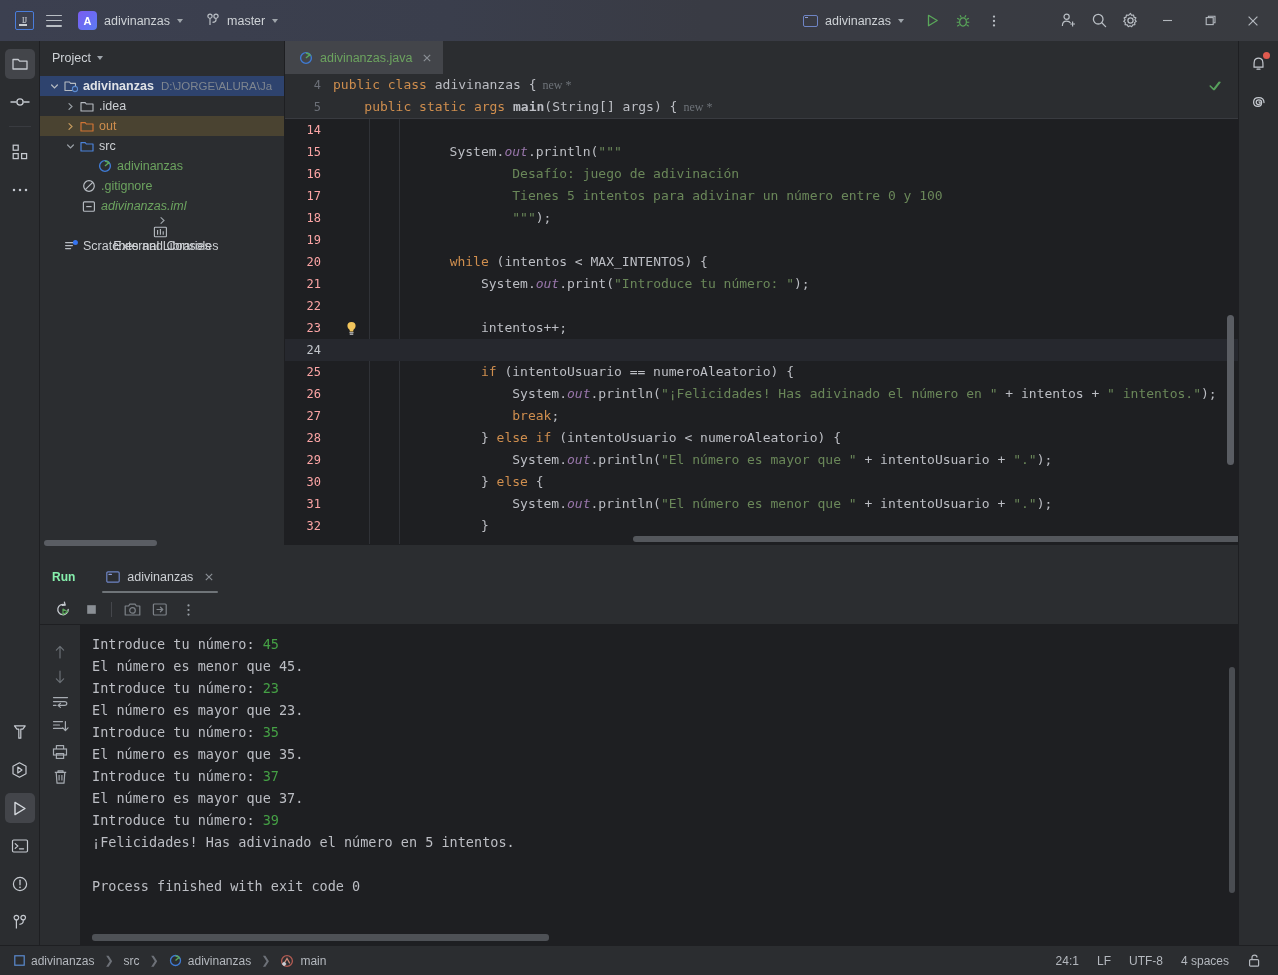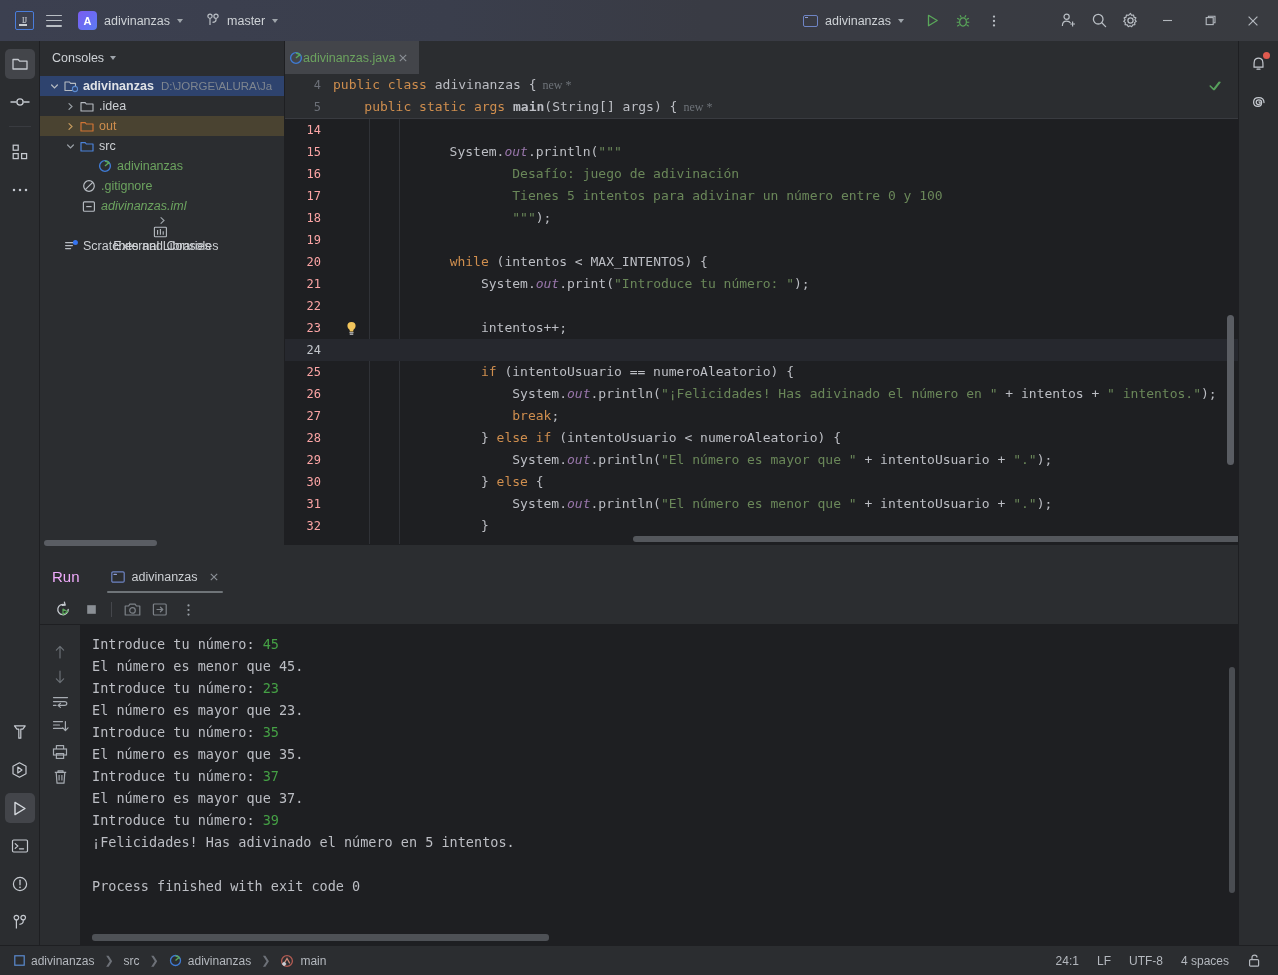--- a/index.html
+++ b/index.html
@@ -117,21 +117,21 @@
   }
   .proj-hscroll i { display: block; height: 6px; width: 113px; margin-left: 4px; background: #5a5d63; border-radius: 3px; }
 
   
   .editorwrap {
     position: absolute; left: 285px; top: 41px; width: 953px; height: 504px;
     background: #1e1f22;
   }
   .tabstrip { height: 33px; background: #2b2d30; display: flex; align-items: flex-end; }
   .etab {
-    height: 33px; display: flex; align-items: center; padding: 0 9px 0 4px;
+    height: 33px; display: flex; align-items: center; gap: 7px; padding: 0 9px 0 14px;
     background: #43454a; cursor: default; min-width: 0;
   }
   .etab .name { font-size: 12.5px; color: #6ca35f; }
   .etab .close { width: 15px; height: 15px; display: flex; align-items: center; justify-content: center; }
 
   
   .sticky { background: #2b2d30; border-bottom: 1px solid #393b40; position: relative; }
   .stickyrow { height: 22px; display: flex; align-items: center; font-family: "DejaVu Sans Mono", monospace; font-size: 13px; }
   .sgut { width: 48px; text-align: right; padding-right: 12px; color: #6b6f77; font-size: 12px; flex: none; }
   .scode { white-space: pre; }
@@ -167,21 +167,21 @@
   
   .ed-vscroll { position: absolute; right: 4px; top: 196px; width: 7px; height: 150px; background: #5a5d63; border-radius: 4px; }
   .ed-hscroll { position: absolute; left: 348px; bottom: 2px; width: 827px; height: 6px; background: #54575c; border-radius: 3px; }
 
   
   .runpanel {
     position: absolute; left: 40px; top: 558px; width: 1198px; height: 387px;
     background: #2b2d30;
   }
   .runhdr { height: 37px; display: flex; align-items: center; padding-left: 12px; position: relative; }
-  .runhdr .ttl { font-size: 15px; color: #f0abfc; font-weight: normal; }
+  .runhdr .ttl { font-size: 12px; color: #86efac; font-weight: bold; }
   .runtab {
     display: flex; align-items: center; gap: 7px; margin-left: 27px; height: 37px;
     position: relative; padding: 0 4px; cursor: default;
   }
   .runtab .underline { position: absolute; left: 0; right: 0; bottom: 2px; height: 2.5px; background: #6f7478; border-radius: 2px; }
   .runtab .nm { font-size: 12.5px; color: #cdd0d4; }
   .runtoolbar {
     height: 30px; display: flex; align-items: center; gap: 2px; padding-left: 10px;
     border-bottom: 1px solid #1e1f22;
   }
@@ -392,21 +392,21 @@
     <div class="act-ico">
       <svg width="19" height="19" viewBox="0 0 19 19">
         <path d="M12.6 9.5 Q12.6 6.8 9.8 6.8 Q7.2 6.8 7.2 9.3 Q7.2 11.5 9.5 11.5 Q11.2 11.5 11.2 10 Q11.2 8.9 10 8.9
                  M12.6 9.5 Q12.6 13.4 9 13.4 Q4.6 13.4 4.6 9.2 Q4.6 4.6 9.6 4.6 Q15 4.6 15 9.6" fill="none" stroke="#c5c9cf" stroke-width="1.25" stroke-linecap="round"></path>
       </svg>
     </div>
   </div>
 
   <div class="projpanel">
     <div class="projhdr">
-      <span class="lbl">Consoles</span>
+      <span class="lbl">Project</span>
       <span class="chev"></span>
     </div>
 
     <div class="tree">
 
       <div class="trow sel-blue" style="padding-left:6px;">
         <span class="tarrow">
           <svg width="9" height="9" viewBox="0 0 9 9">
               <path d="M1.6 3 L4.5 6 L7.4 3" fill="none" stroke="#b7bcc2" stroke-width="1.2" stroke-linecap="round"></path>
             </svg>

